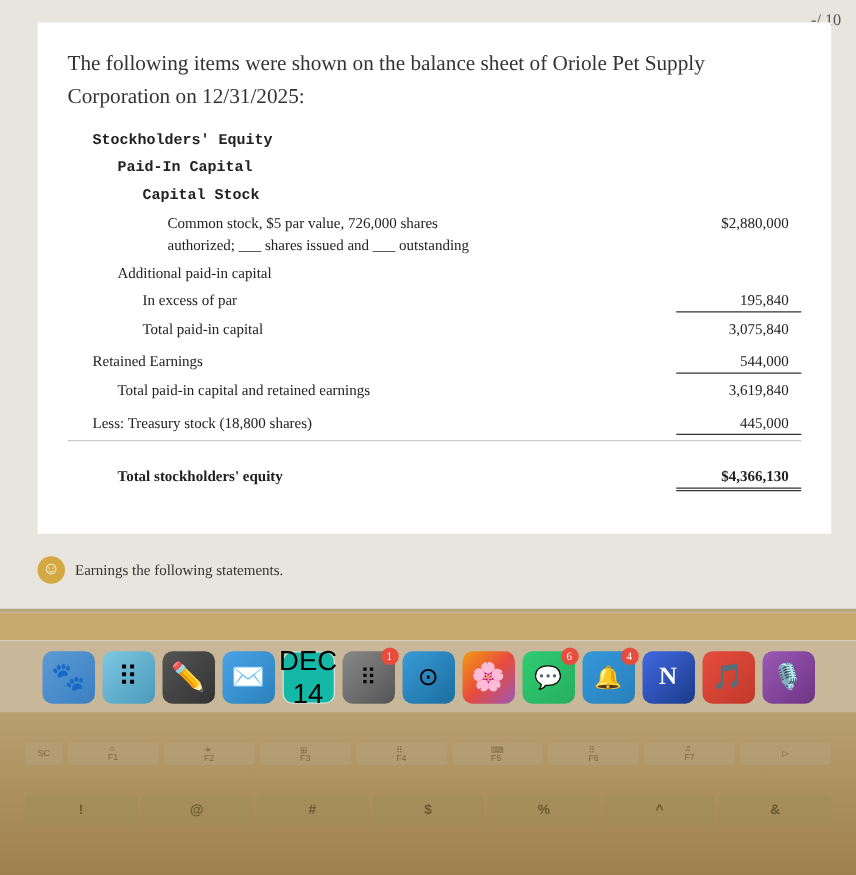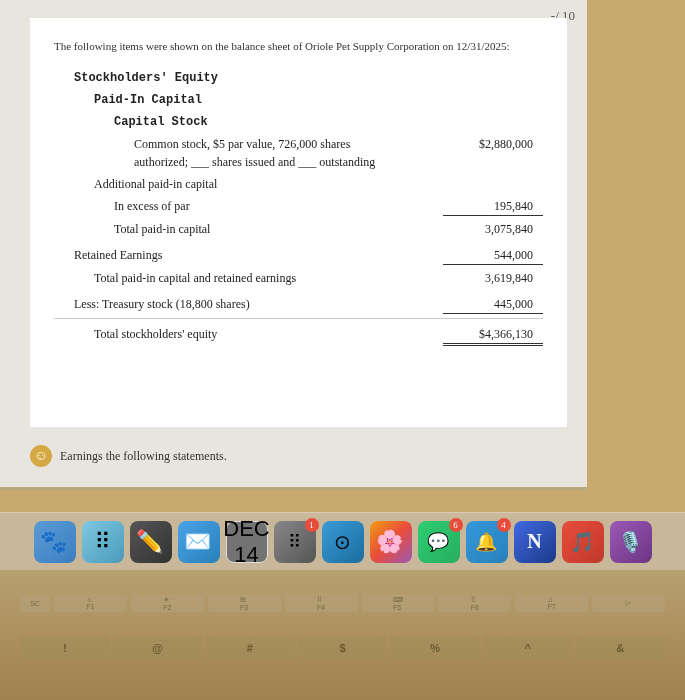--- a/index.html
+++ b/index.html
@@ -11,21 +11,21 @@
       font-family: 'Times New Roman', Times, serif;
       overflow: hidden;
       position: relative;
     }
 
     
     .screen {
       position: absolute;
       top: 0;
       left: 0;
-      width: 587px;
+      width: 685px;
       height: 490px;
       background: #e8e4de;
       border-bottom: 3px solid #b8a882;
     }
 
     
     .score-badge {
       position: absolute;
       top: 8px;
       right: 12px;
@@ -42,21 +42,21 @@
       bottom: 60px;
       background: white;
       padding: 20px 24px;
       font-size: 12px;
       color: #222;
       line-height: 1.5;
       overflow: hidden;
     }
 
     .header-text {
-      font-size: 11px;
+      font-size: 17px;
       margin-bottom: 14px;
       color: #333;
     }
 
     .section-title {
       font-weight: bold;
       margin-bottom: 2px;
       font-family: Liberation Mono, monospace;
     }
 
@@ -83,21 +83,21 @@
     .underline {
       border-bottom: 1px solid #333;
     }
 
     .double-underline {
       border-bottom: 3px double #333;
     }
 
     .mb4 { margin-bottom: 4px; }
     .mb8 { margin-bottom: 8px; }
-    .mt4 { margin-top: 6px; }
+    .mt4 { margin-top: 19px; font-weight: bold; }
 
     
     .complete-prompt {
       position: absolute;
       bottom: 20px;
       left: 30px;
       font-size: 12px;
       color: #333;
       display: flex;
       align-items: center;
@@ -140,21 +140,21 @@
       align-items: center;
       justify-content: center;
       font-size: 22px;
       position: relative;
     }
 
     .dock-item.finder { background: linear-gradient(135deg, #5b9bd5, #3a7fc1); }
     .dock-item.launchpad { background: linear-gradient(135deg, #7ec8e3, #4a9aba); }
     .dock-item.pencil { background: linear-gradient(135deg, #555, #333); }
     .dock-item.mail { background: linear-gradient(135deg, #4aa3e8, #2980b9); }
-    .dock-item.calendar { background: #737373; border: 1px solid #ddd; flex-direction: column; font-family: Arial, sans-serif; }
+    .dock-item.calendar { background: #14b8a6; border: 1px solid #ddd; flex-direction: column; font-family: Arial, sans-serif; }
     .dock-item.apps { background: linear-gradient(135deg, #888, #555); }
     .dock-item.photos { background: linear-gradient(135deg, #f39c12, #e74c3c, #9b59b6); }
     .dock-item.messages { background: linear-gradient(135deg, #2ecc71, #27ae60); }
     .dock-item.notification { background: linear-gradient(135deg, #3498db, #2980b9); }
     .dock-item.nordvpn { background: linear-gradient(135deg, #4169e1, #1a3a8a); }
 
     .dock-badge {
       position: absolute;
       top: -3px;
       right: -3px;

